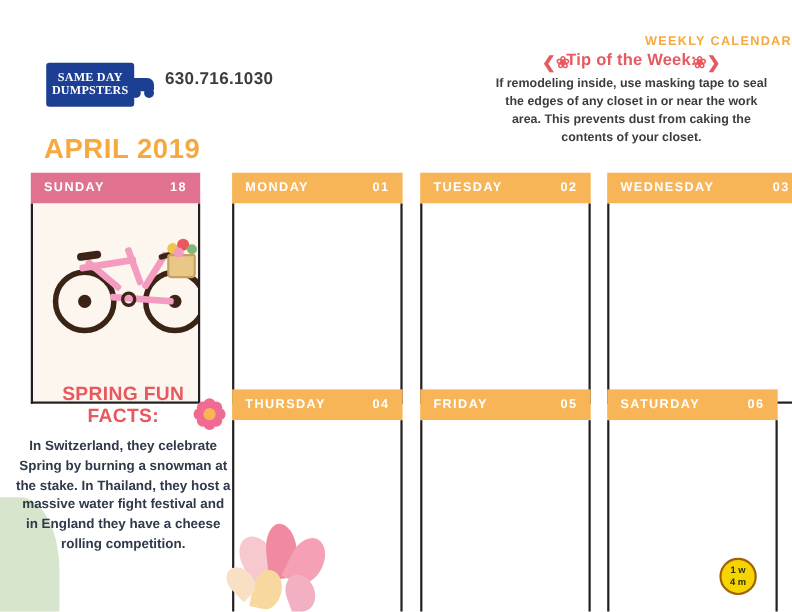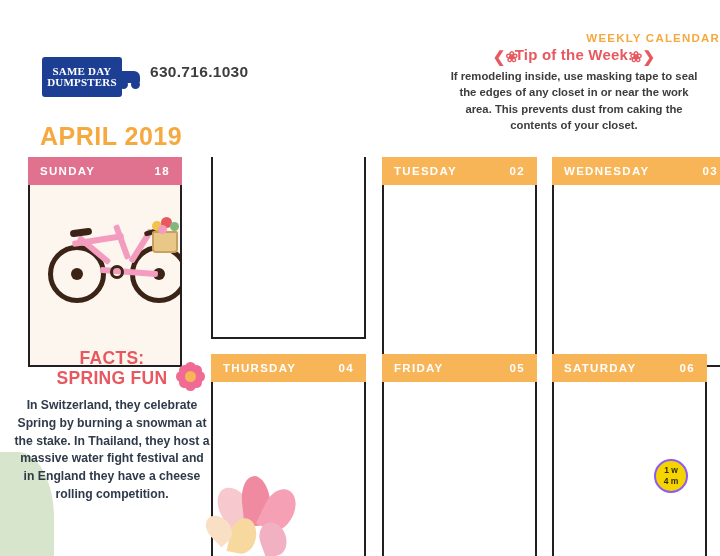--- a/index.html
+++ b/index.html
@@ -271,25 +271,25 @@
     left: -6px; top: 452px;
     width: 60px; height: 110px;
     background: #cfe0c2;
     border-radius: 0 60% 0 0;
     opacity: .85;
   }
 
   
   .badge {
     position: absolute;
-    left: 654px; top: 459px;
+    left: 654px; top: 507px;
     width: 34px; height: 34px;
     border-radius: 50%;
     background: #f5d400;
-    border: 2px solid #8b5cf6;
+    border: 2px solid #a16207;
     display: flex;
     flex-direction: column;
     align-items: center;
     justify-content: center;
     font-size: 8.5px;
     font-weight: bold;
     color: #2f2a10;
     line-height: 1.25;
   }
 </style>
@@ -353,20 +353,24 @@
           <div class="bloom b1"></div>
           <div class="bloom b2"></div>
           <div class="bloom b3"></div>
           <div class="bloom b4"></div>
           <div class="pedal"></div>
         </div>
       </div>
     </div>
 
     <div class="cell" style="left:211px; top:157px; width:155px;">
+      <div class="cell-head weekday">
+        <span>MONDAY</span>
+        <span>01</span>
+      </div>
       <div class="cell-body" style="height:182px;"></div>
     </div>
 
     <div class="cell" style="left:382px; top:157px; width:155px;">
       <div class="cell-head weekday">
         <span>TUESDAY</span>
         <span>02</span>
       </div>
       <div class="cell-body" style="height:182px;"></div>
     </div>
@@ -402,22 +406,22 @@
       </div>
       <div class="cell-body" style="height:178px;"></div>
     </div>
 
   </div>
 
   <div class="corner-leaf"></div>
 
   <div class="facts">
     <div class="facts-title">
+      <div>SPRING FUN</div>
       <div>FACTS:</div>
-      <div>SPRING FUN</div>
     </div>
     <div class="flower">
       <div class="petal p1"></div>
       <div class="petal p2"></div>
       <div class="petal p3"></div>
       <div class="petal p4"></div>
       <div class="petal p5"></div>
       <div class="petal p6"></div>
       <div class="petal p7"></div>
       <div class="petal p8"></div>

